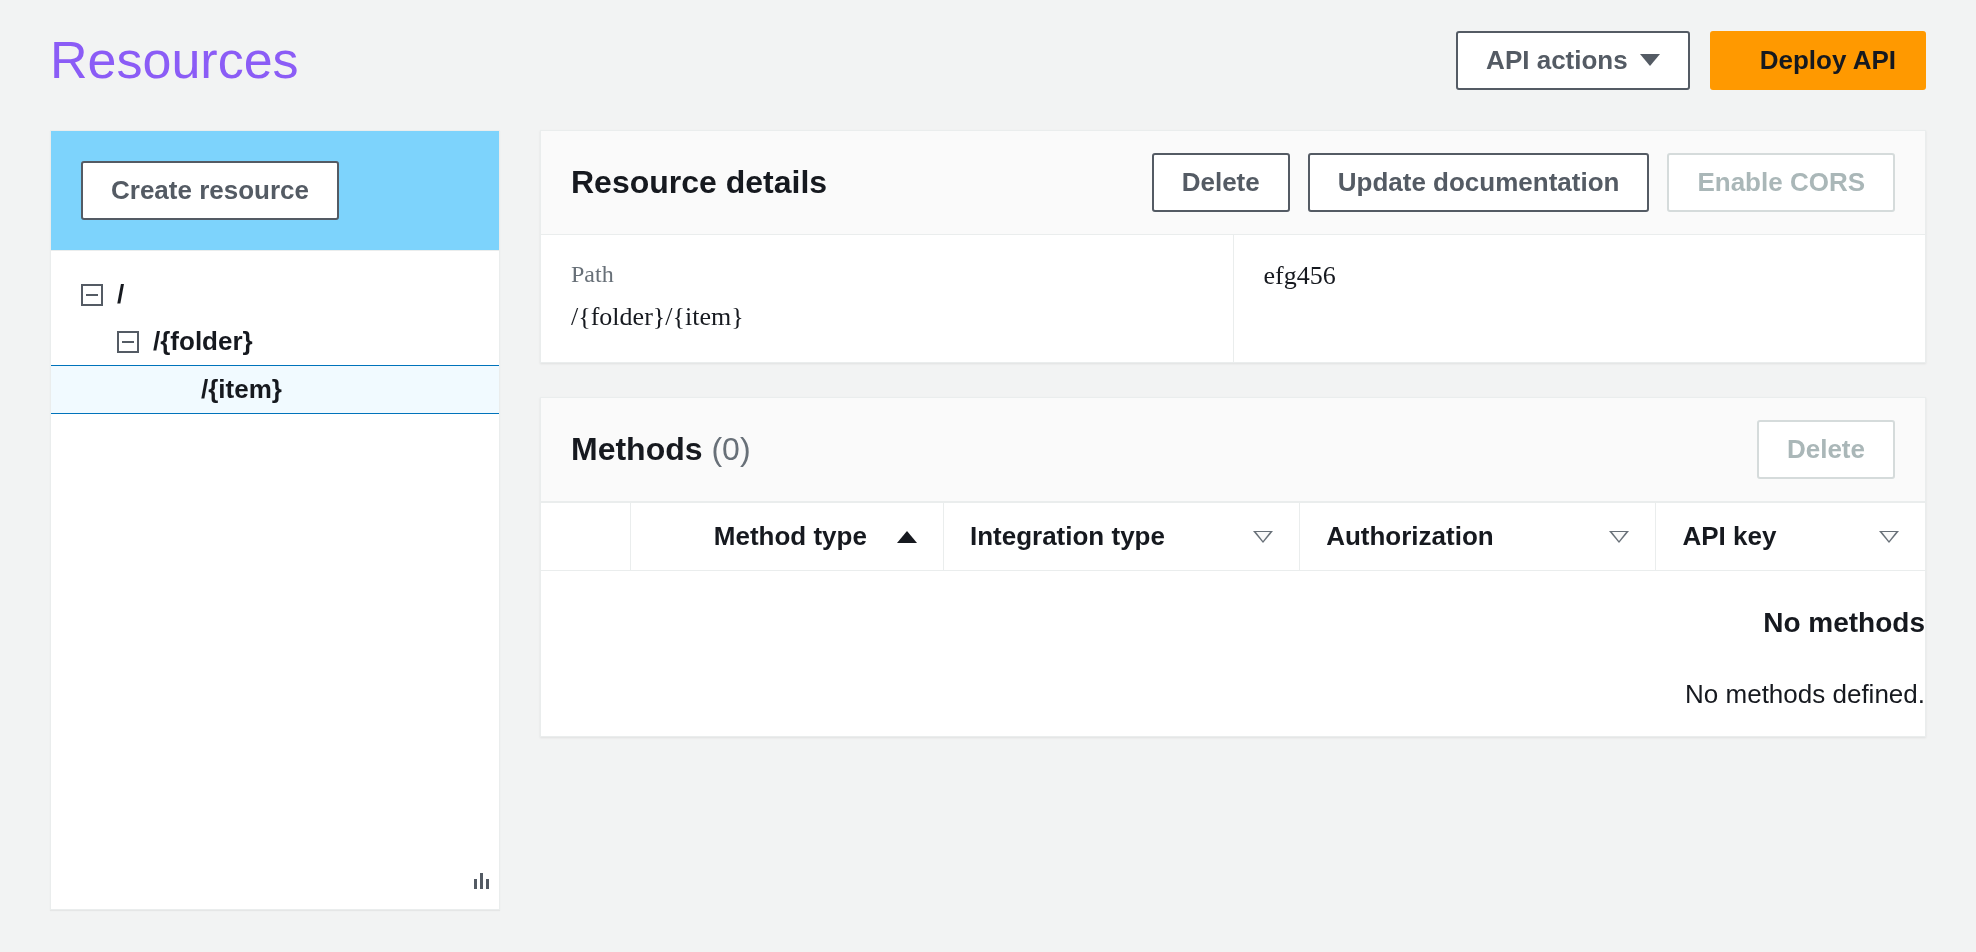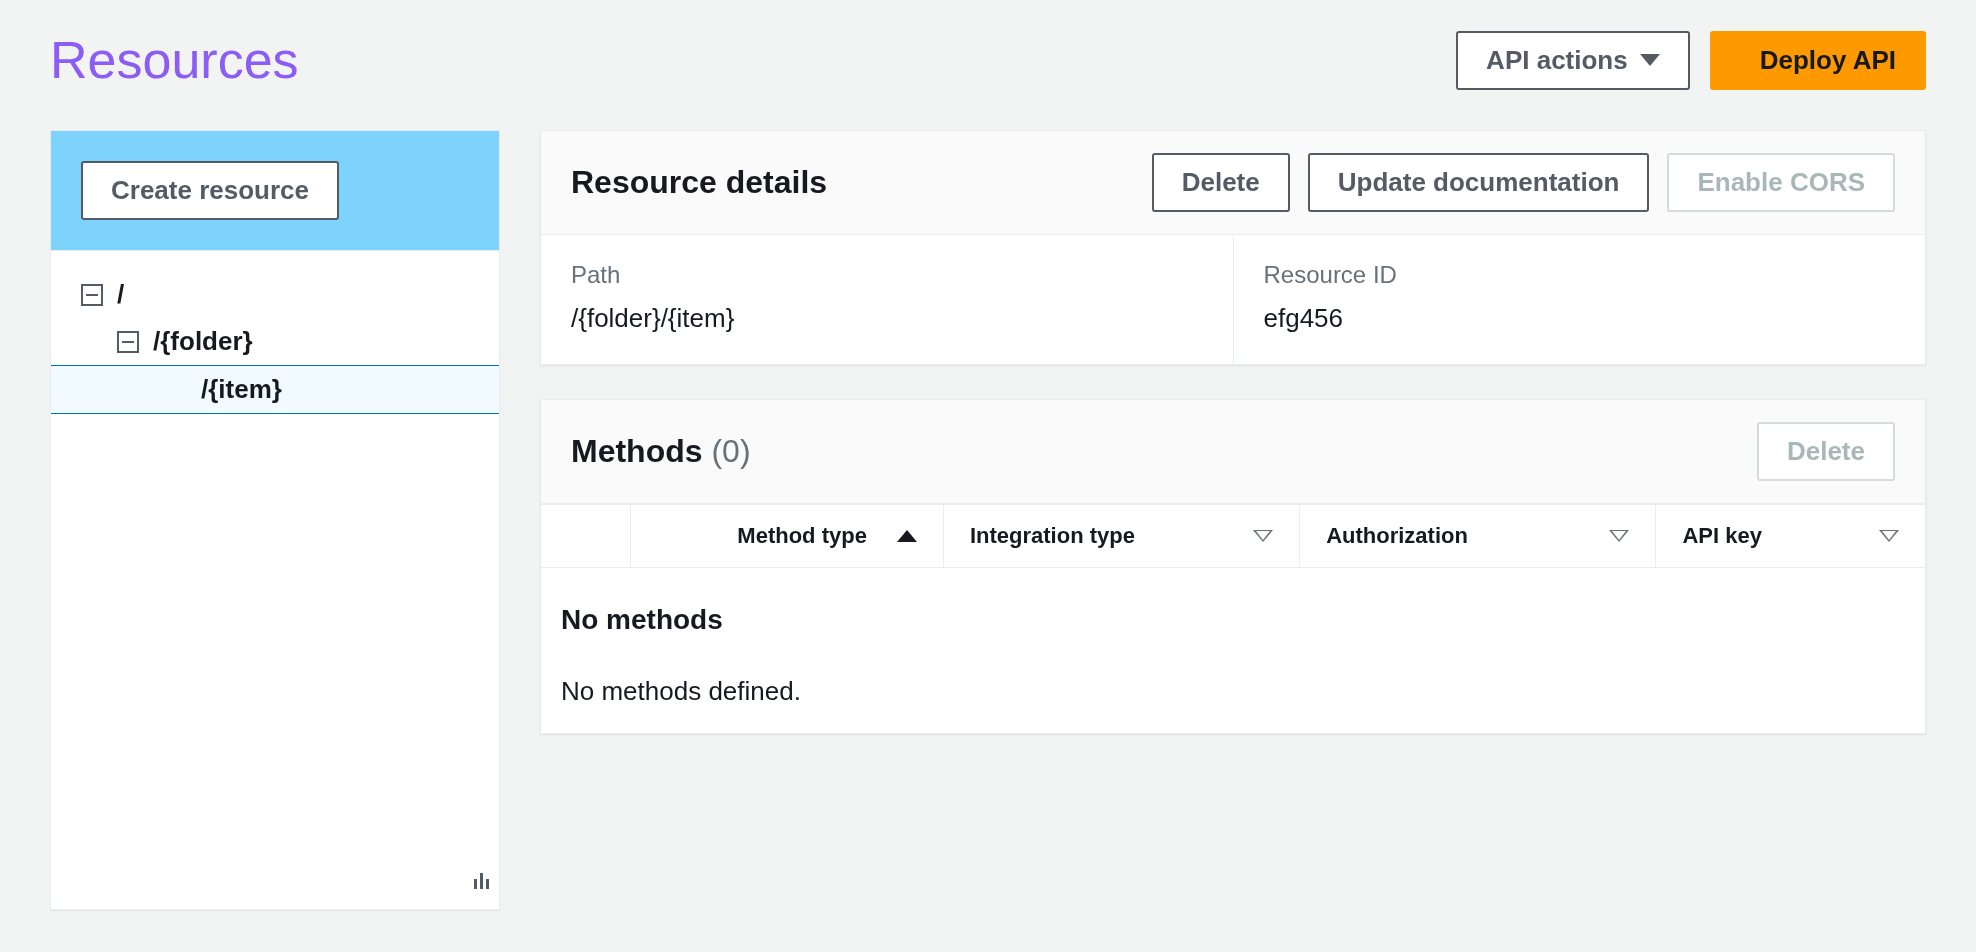--- a/index.html
+++ b/index.html
@@ -156,20 +156,21 @@
   color: #687078;
 }
 .panel-header-actions {
   margin-left: auto;
   display: flex;
   gap: 18px;
 }
 .kv-grid {
   display: flex;
   padding: 0;
+  font-family: Liberation Serif, serif;
 }
 .kv {
   flex: 1;
   padding: 26px 30px 30px 30px;
 }
 .kv + .kv {
   border-left: 1px solid #eaeded;
 }
 .kv-label {
   font-size: 24px;
@@ -183,21 +184,21 @@
 .table-head {
   display: flex;
   border-bottom: 1px solid #eaeded;
   border-top: 1px solid #eaeded;
 }
 .th {
   display: flex;
   align-items: center;
   justify-content: space-between;
   padding: 18px 26px;
-  font-size: 22px;
+  font-size: 26px;
   font-weight: 700;
   color: #16191f;
   border-right: 1px solid #eaeded;
 }
 .th:last-child { border-right: none; }
 .th .sort-filled {
   width: 0; height: 0;
   border-left: 10px solid transparent;
   border-right: 10px solid transparent;
   border-bottom: 12px solid #16191f;
@@ -227,21 +228,21 @@
   border-right:7px solid transparent;
   border-top:9px solid #fafafa;
 }
 .th.first { width: 90px; }
 .th.col1 { flex: 1.2; justify-content: flex-end; gap: 30px;}
 .th.col2 { flex: 1.4; }
 .th.col3 { flex: 1.4; }
 .th.col4 { flex: 1; }
 .table-empty {
   padding: 36px 0 26px 0;
-  text-align: left;
+  text-align: right;
   margin-left: 20px;
 }
 .table-empty .primary {
   font-size: 28px;
   font-weight: 700;
   margin-bottom: 40px;
 }
 .table-empty .secondary {
   font-size: 26px;
   color: #16191f;
@@ -298,21 +299,20 @@
             <button class="btn">Update documentation</button>
             <button class="btn disabled">Enable CORS</button>
           </div>
         </div>
         <div class="kv-grid">
           <div class="kv">
             <div class="kv-label">Path</div>
             <div class="kv-value">/{folder}/{item}</div>
           </div>
           <div class="kv">
-            <div class="kv-label">Resource ID</div>
             <div class="kv-value">efg456</div>
           </div>
         </div>
       </div>
 
       <div class="panel">
         <div class="panel-header">
           <div class="panel-title">
             <span>Methods</span>
             <span class="count">(0)</span>

